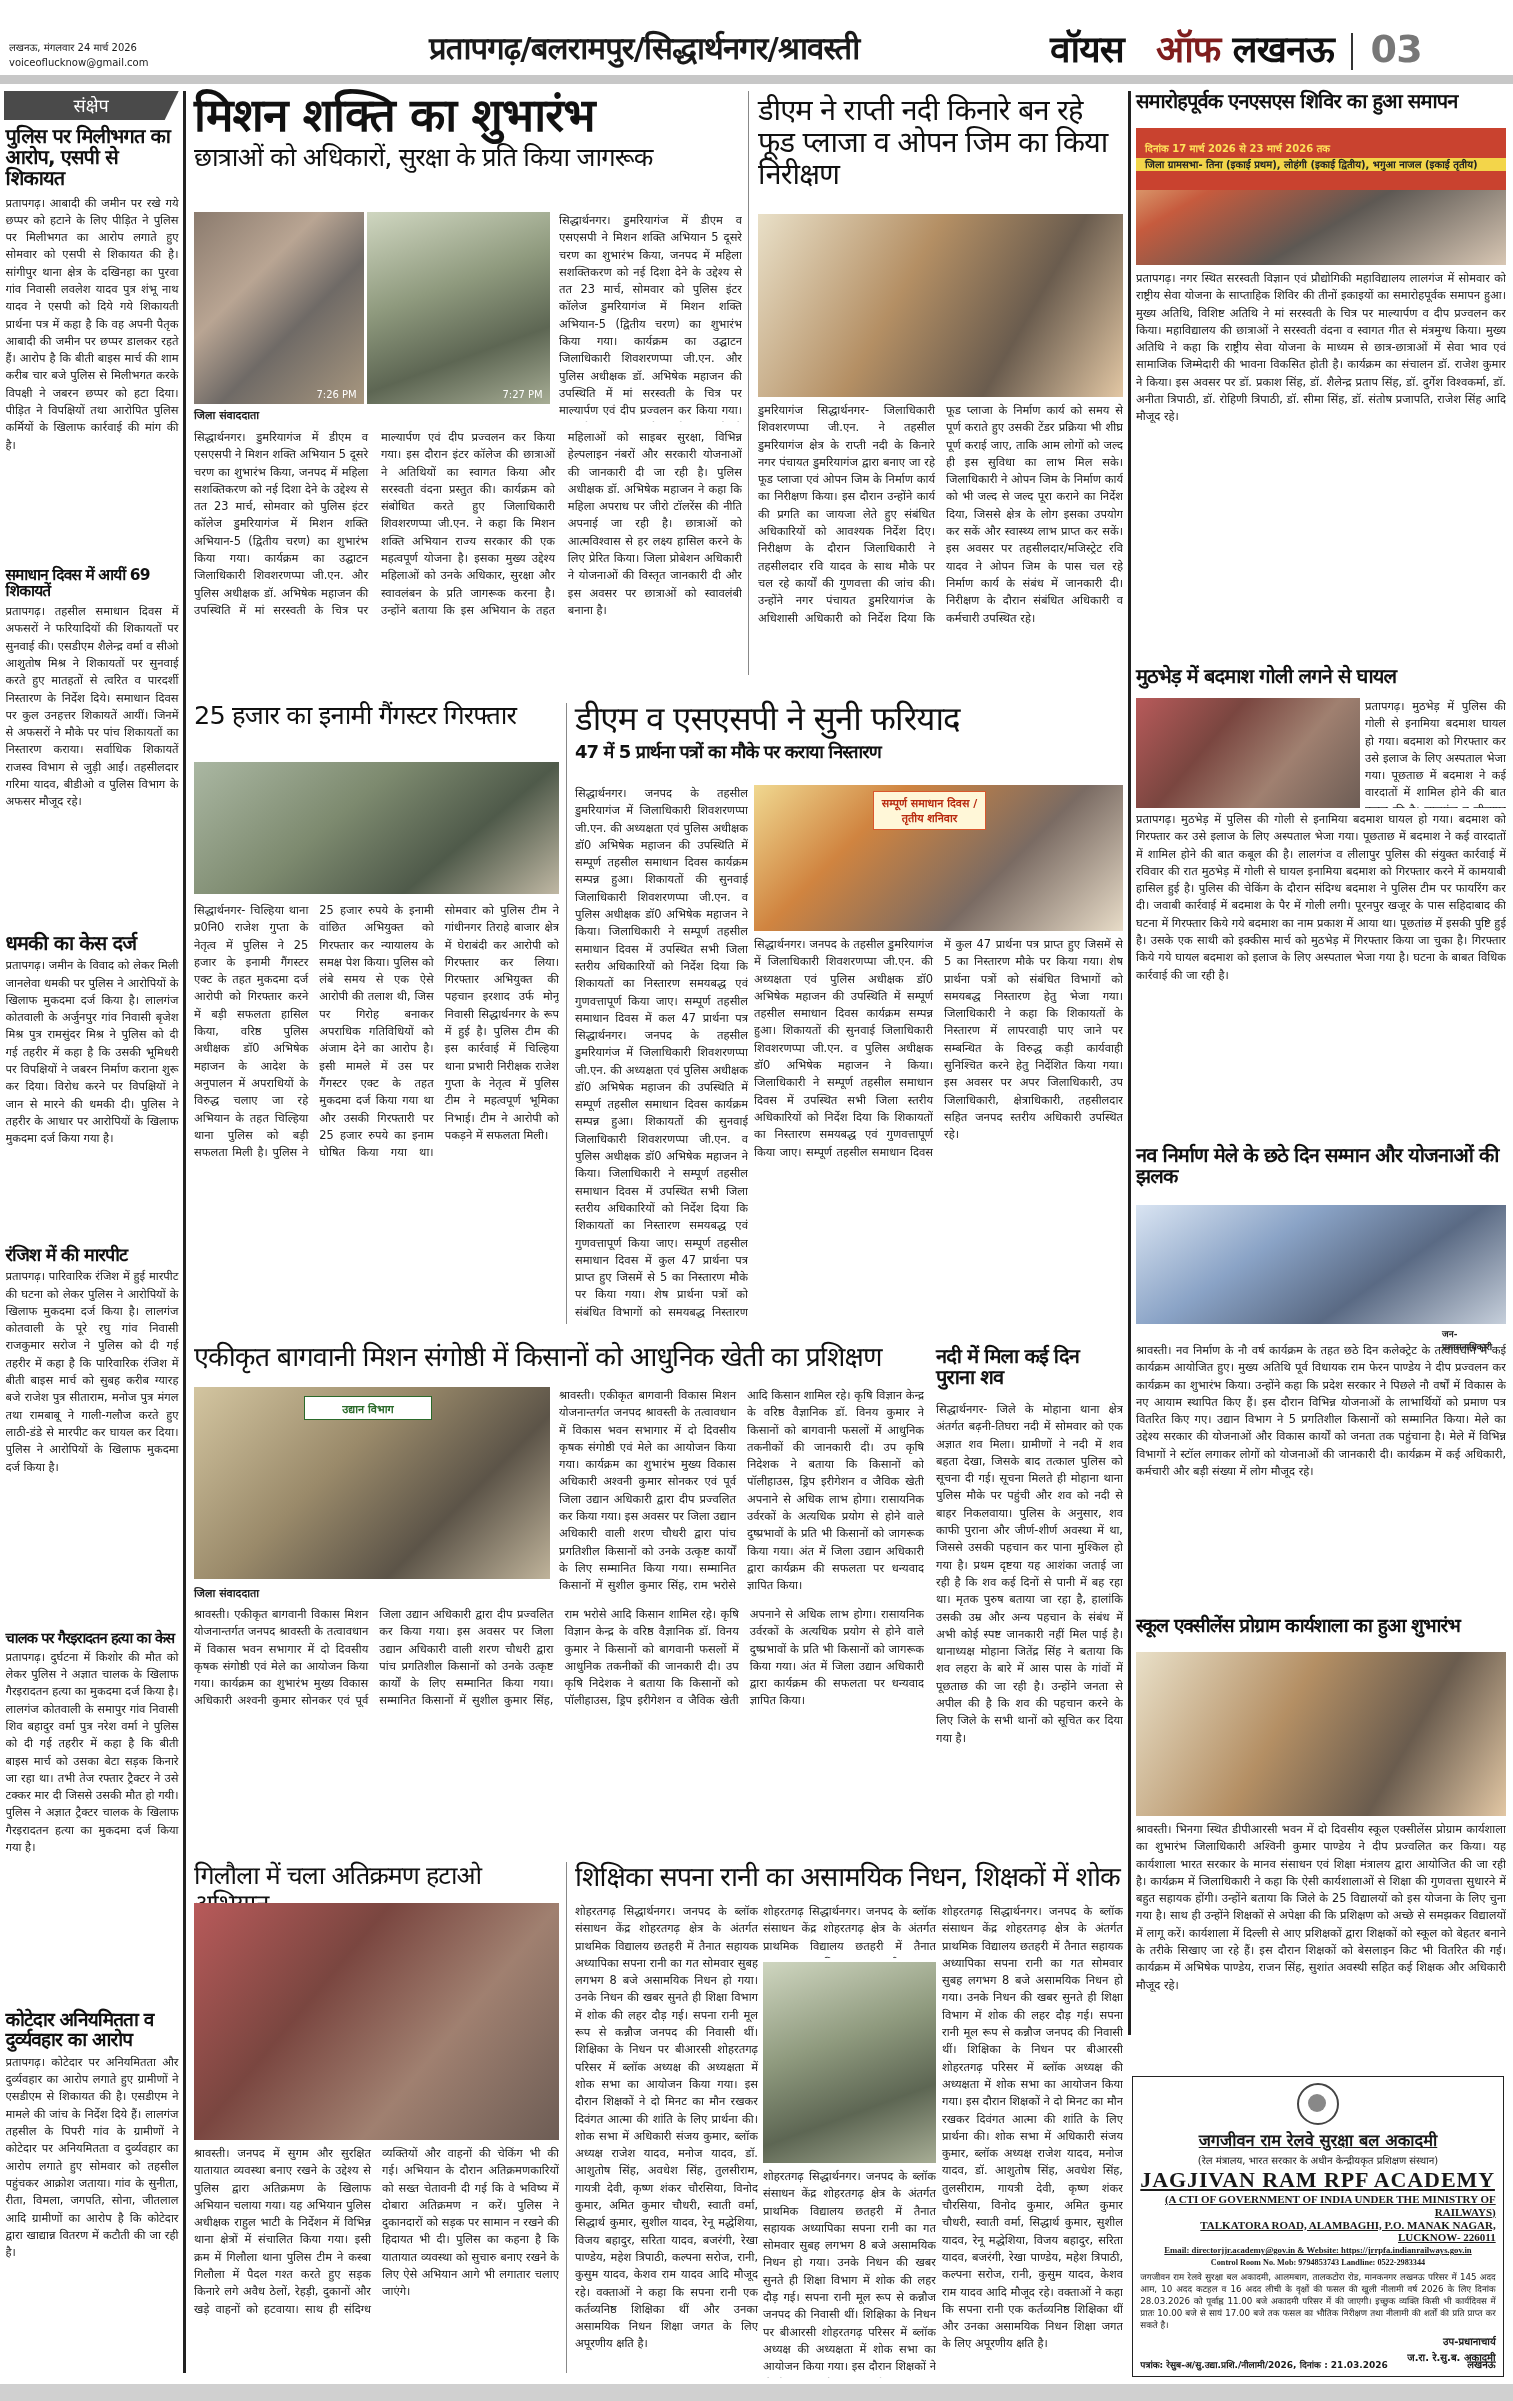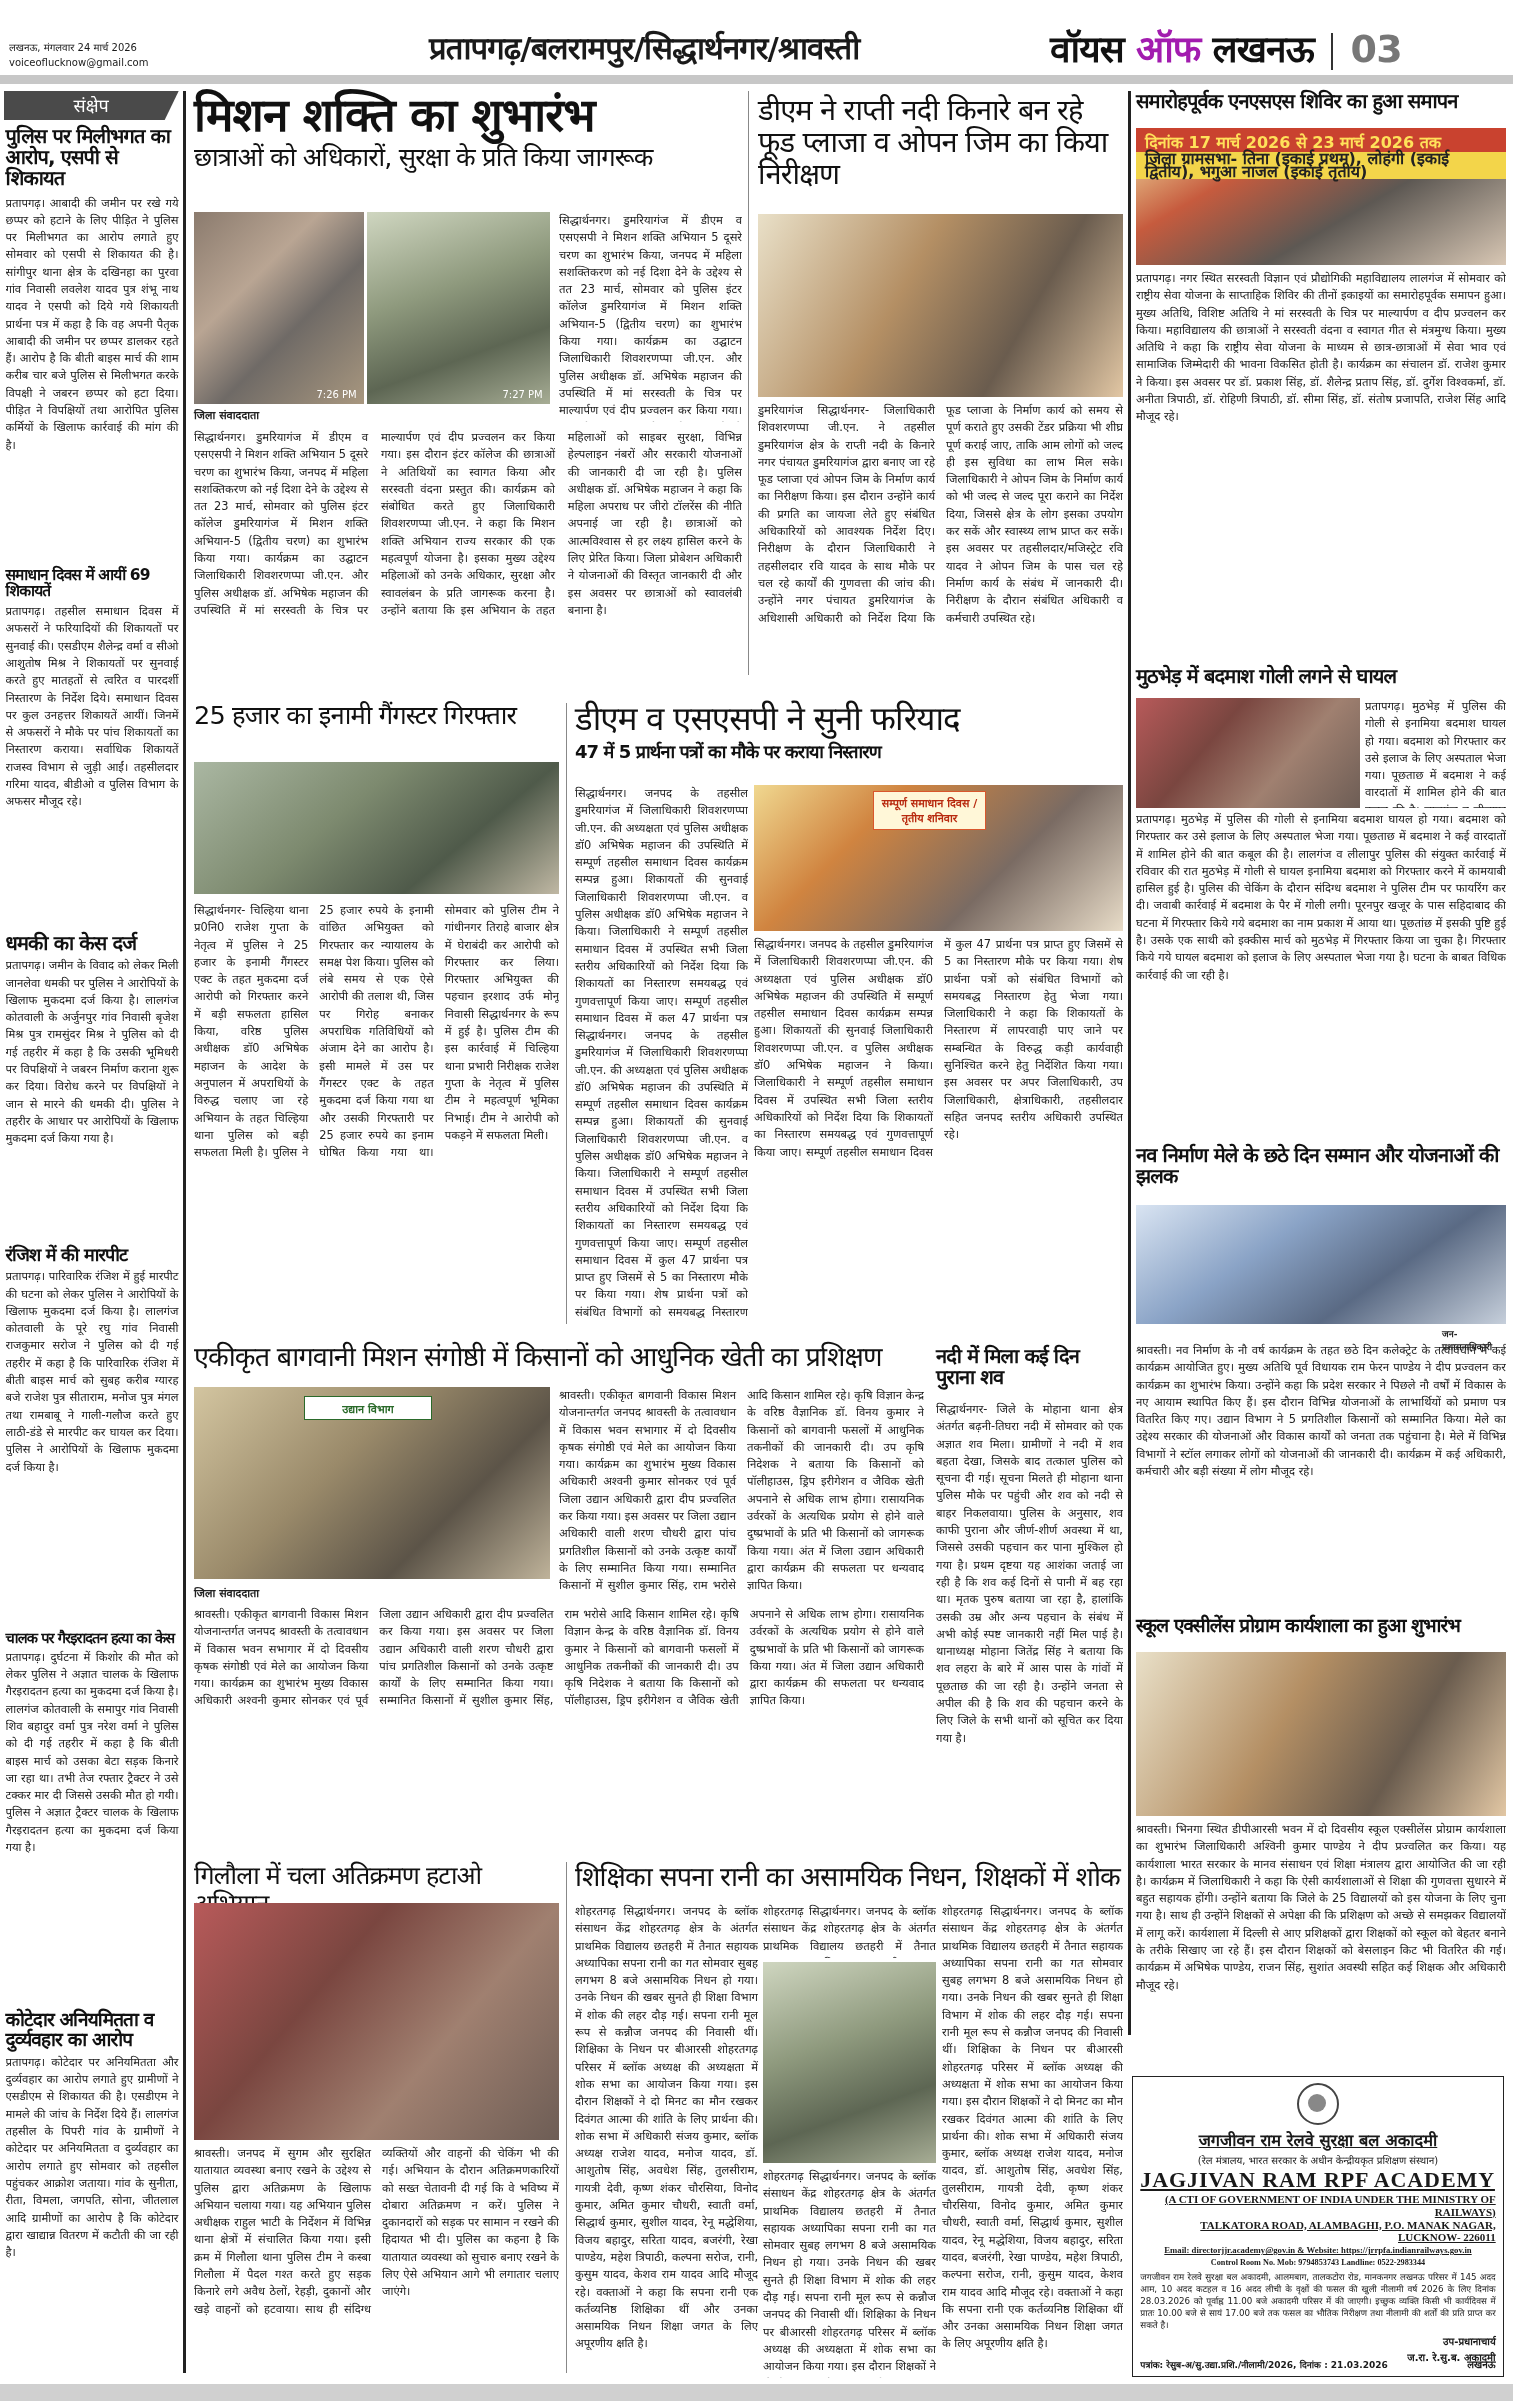--- a/index.html
+++ b/index.html
@@ -2,42 +2,42 @@
 <html style="font-size:14.6px"><head>
 <meta charset="utf-8">
 <style>
   * { box-sizing: border-box; margin: 0; padding: 0; }
   body { width: 1513px; height: 2401px; background: #fff; font-family: "DejaVu Sans", sans-serif; color: #1a1a1a; overflow: hidden; position: relative; }
   .masthead { position: absolute; left: 0; top: 0; width: 1513px; height: 73px; }
   .mh-date { position: absolute; left: 9px; top: 40px; font-size: 10px; }
   .mh-email { position: absolute; left: 9px; top: 57px; font-size: 10px; }
   .mh-regions { position: absolute; left: 429px; top: 25.6px; font-size: 31px; font-weight: bold; letter-spacing: -0.9px; }
   .mh-brand { position: absolute; left: 1050px; top: 22px; font-size: 37px; font-weight: bold; letter-spacing: -0.9px; }
-  .mh-brand .b1 { color: #111; } .mh-brand .b2 { color: #a21caf; } .mh-brand .b3 { color: #111; }
+  .mh-brand .b1 { color: #111; } .mh-brand .b2 { color: #7f1d1d; margin-left: 20px; } .mh-brand .b3 { color: #111; }
   .mh-sep { display: inline-block; width: 1.8px; height: 37px; background: #333; vertical-align: middle; margin: 0 5.5px; }
   .mh-page { color: #777; font-size: 38px; }
   .topbar { position: absolute; left: 0; top: 75px; width: 1513px; height: 9px; background: #c7c7c7; }
   .bottombar { position: absolute; left: 0; top: 2384px; width: 1513px; height: 17.3px; background: #d0d0d0; }
 
   .col { position: absolute; }
   .vline { position: absolute; width: 2.7px; background: #222; }
   .txt { font-size: 11.4px; line-height: 17.3px; text-align: justify; color: #222; font-family: "DejaVu Sans", sans-serif; }
   .h-big { font-weight: bold; color: #111; line-height: 1.05; letter-spacing: -0.9px; }
   .h-light { color: #111; line-height: 1.1; letter-spacing: -0.9px; }
   .photo { background: linear-gradient(135deg, #8b7b6e 0%, #b9a593 35%, #6f6a66 60%, #a8977f 100%); position: absolute; overflow: hidden; }
   .photo .cap { position: absolute; bottom: 3.7px; right: 7.3px; font-size: 10px; color: #fff; }
   .photo.p2 { background: linear-gradient(160deg, #cfd6c0 0%, #8f9a7e 40%, #5d6653 70%, #a7ad95 100%); }
   .photo.p3 { background: linear-gradient(120deg, #e9e0c8 0%, #b48f64 40%, #6a5c4e 70%, #e2c7a4 100%); }
   .photo.p4 { background: linear-gradient(150deg, #f4e7a6 0%, #c65b3e 30%, #5d5853 60%, #d8c7b4 100%); }
   .photo.p5 { background: linear-gradient(130deg, #b85a5a 0%, #7a4640 35%, #a08070 65%, #6d5d55 100%); }
   .photo.p6 { background: linear-gradient(140deg, #aab7a2 0%, #7d8a6f 40%, #4f5a4a 70%, #c0b8a4 100%); }
   .photo.p7 { background: linear-gradient(135deg, #f0d890 0%, #d08440 30%, #7a6b63 65%, #e8dcc8 100%); }
   .photo.p8 { background: linear-gradient(145deg, #d9e4f2 0%, #8aa3c6 35%, #5a6a84 65%, #c6cfdb 100%); }
   .photo.p9 { background: linear-gradient(135deg, #d3c5a0 0%, #9a8a6a 40%, #5c5448 70%, #bfb39a 100%); }
-  .banner-photo { position: absolute; left: 0; top: 0; right: 0; height: 47px; background: #c9422f; color: #ffe15a; font-size: 16px; font-weight: bold; padding: 8px 9px; line-height: 13.7px; }
+  .banner-photo { position: absolute; left: 0; top: 0; right: 0; height: 62px; background: #c9422f; color: #ffe15a; font-size: 10px; font-weight: bold; padding: 14px 9px; line-height: 13.7px; }
   .banner-photo .row2 { background: #f3d54a; color: #222; margin: 1.8px -9px 0; padding: 0 9px; }
   .sanshep { position: absolute; left: 3.7px; top: 91px; width: 175px; height: 29px; background: #4a4a4a; clip-path: polygon(0 0, 100% 0, 92% 100%, 0 100%); color: #fff; font-size: 18px; text-align: center; line-height: 29px; }
   .byline { font-size: 11px; font-weight: bold; color: #222; }
   .ad { position: absolute; left: 1132px; top: 2076px; width: 372px; height: 301px; border: 1.8px solid #222; padding: 5.5px 7.3px; font-family: "Liberation Serif", serif; }
   .ad .emblem { width: 42px; height: 42px; border-radius: 50%; border: 2.7px double #444; margin: 0 auto 3.7px; position: relative; }
   .ad .emblem::after { content: ""; position: absolute; left: 9px; top: 9px; width: 18px; height: 18px; border-radius: 50%; background: #888; }
   .ad .hi-title { text-align: center; font-size: 16.4px; font-weight: bold; text-decoration: underline; font-family: "DejaVu Sans", sans-serif; }
   .ad .hi-sub { text-align: center; font-size: 10px; font-family: "DejaVu Sans", sans-serif; margin-top: 1.8px; }
   .ad .en-title { font-size: 22px; font-weight: bold; text-decoration: underline; letter-spacing: 0.9px; }
   .ad .en-sub { text-align: right; font-size: 11px; font-weight: bold; line-height: 12.8px; text-decoration: underline; }

